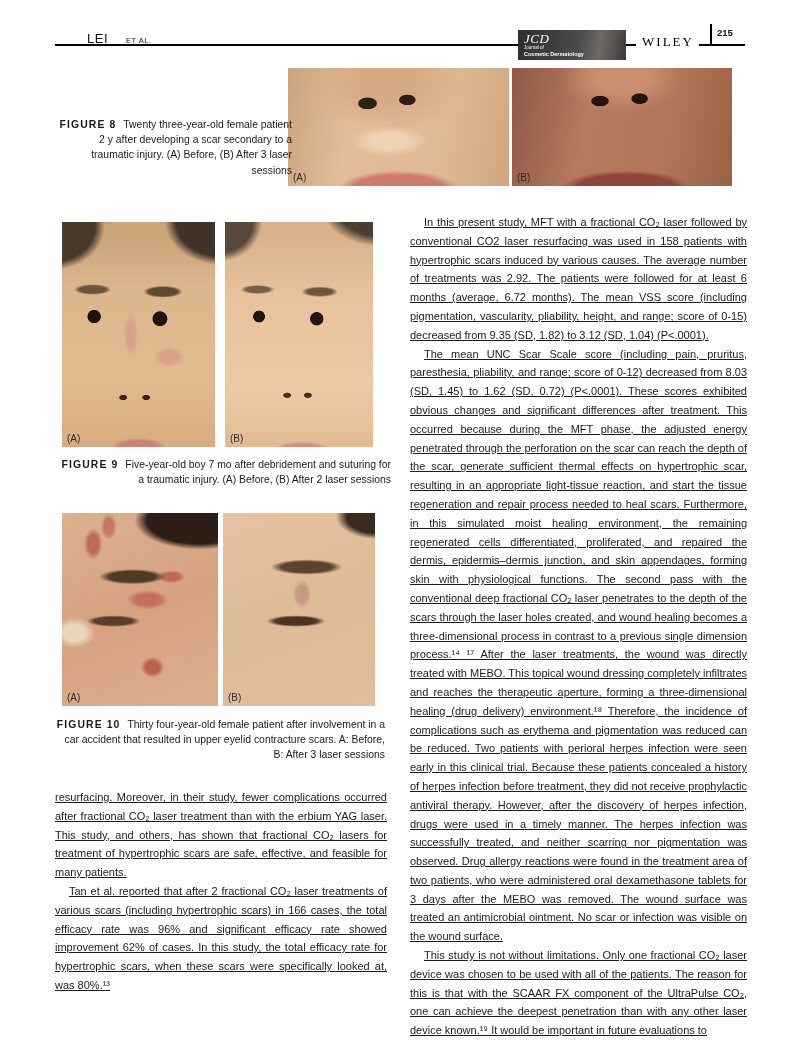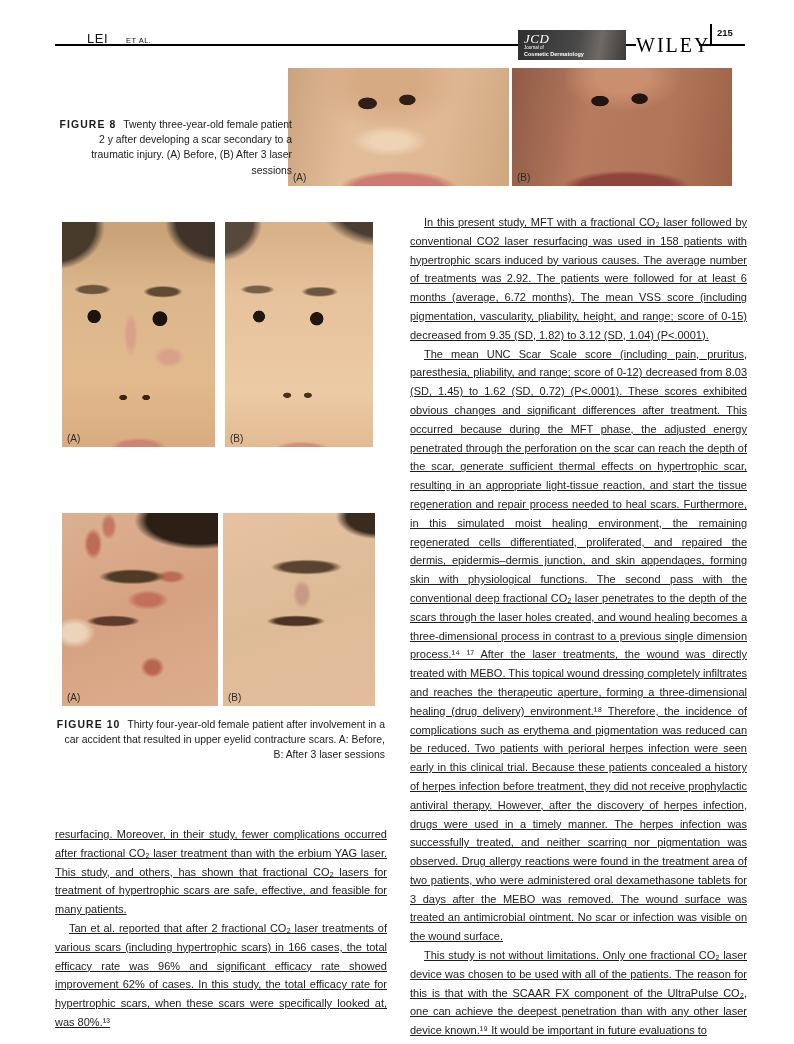--- a/index.html
+++ b/index.html
@@ -19,21 +19,21 @@
   .logo{
     position:absolute; left:518px; top:30px; width:108px; height:30px;
     background:linear-gradient(100deg,#2e2e2e,#4a4a4a 55%,#6e6a66 75%,#3c3a38);
     color:#fff; padding:2px 0 0 6px; box-sizing:border-box; line-height:1;
   }
   .logo-abbrev{font-family:"Liberation Serif","DejaVu Serif",serif; font-size:13px; font-style:italic; letter-spacing:.5px;}
   .logo-line1{font-size:4.5px; margin-top:1px;}
   .logo-line2{font-size:5.5px; font-weight:bold; margin-top:1.5px;}
   .wiley{
     position:absolute; left:636px; top:34px; width:64px; text-align:center;
-    font-family:"Liberation Serif","DejaVu Serif",serif; font-size:20px;
+    font-family:"Liberation Serif","DejaVu Serif",serif; font-size:13px;
     letter-spacing:2px; color:#000;
   }
   .pagetick{position:absolute; left:710px; top:24px; width:1.5px; height:21px; background:#000;}
   .pagenum{position:absolute; left:717px; top:27px; font-size:9.5px; font-weight:bold; color:#111;}
   
   .photos{position:absolute; display:flex;}
   .photo{position:relative; height:100%; overflow:hidden;}
   .plabel{position:absolute; left:5px; bottom:3px; font-size:10px; color:#2b2b2b;}
   .fig8{left:288px; top:68px; width:444px; height:118px; gap:3px;}
   .fig9{left:62px;  top:222px; width:311px; height:225px; gap:10px;}
@@ -95,21 +95,21 @@
   
   .caption{position:absolute; font-size:10.4px; line-height:15.2px; color:#1a1a1a; text-align:right;}
   .cap8{left:55px; top:117px; width:237px;}
   .cap9{left:55px; top:457px; width:336px;}
   .cap10{left:55px; top:717px; width:330px;}
   .figlabel{font-weight:bold; letter-spacing:1.1px; margin-right:7px;}
   
   .col{position:absolute; text-align:justify; font-size:11px; line-height:18.8px; color:#1c1c1c;text-decoration:underline;}
   .col p{margin:0; padding:0;}
   .col p.indent{text-indent:14px;}
-  .col.left{left:55px; top:788px; width:332px;margin-top:37px;}
+  .col.left{left:55px; top:788px; width:332px;}
   .col.right{left:410px; top:213px; width:337px;}
 </style>
 </head>
 <body>
 
 <div class="page">
 
   <div class="running-head">
     <span class="rh-main">LEI</span><span class="rh-etal">ET AL.</span>
   </div>
@@ -138,20 +138,23 @@
   </div>
 
   <div class="photos fig9">
     <div class="photo p9a">
       <span class="plabel">(A)</span>
     </div>
     <div class="photo p9b">
       <span class="plabel">(B)</span>
     </div>
   </div>
+  <div class="caption cap9">
+    <span class="figlabel">FIGURE 9</span><span>Five-year-old boy 7 mo after debridement and suturing for a traumatic injury. (A) Before, (B) After 2 laser sessions</span>
+  </div>
 
   <div class="photos fig10">
     <div class="photo p10a">
       <span class="plabel">(A)</span>
     </div>
     <div class="photo p10b">
       <span class="plabel">(B)</span>
     </div>
   </div>
   <div class="caption cap10">

